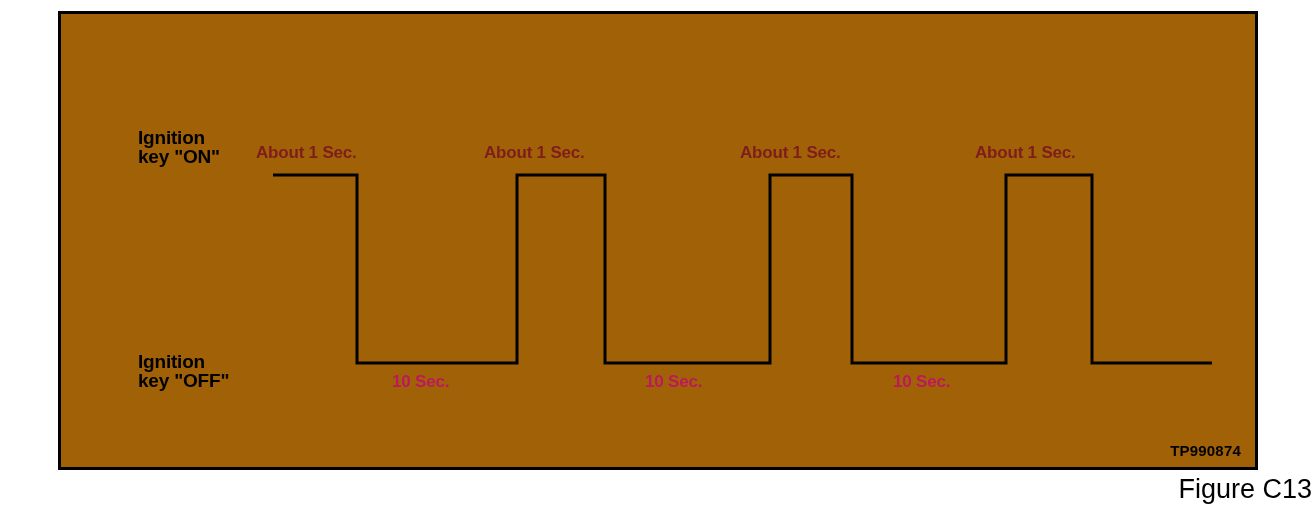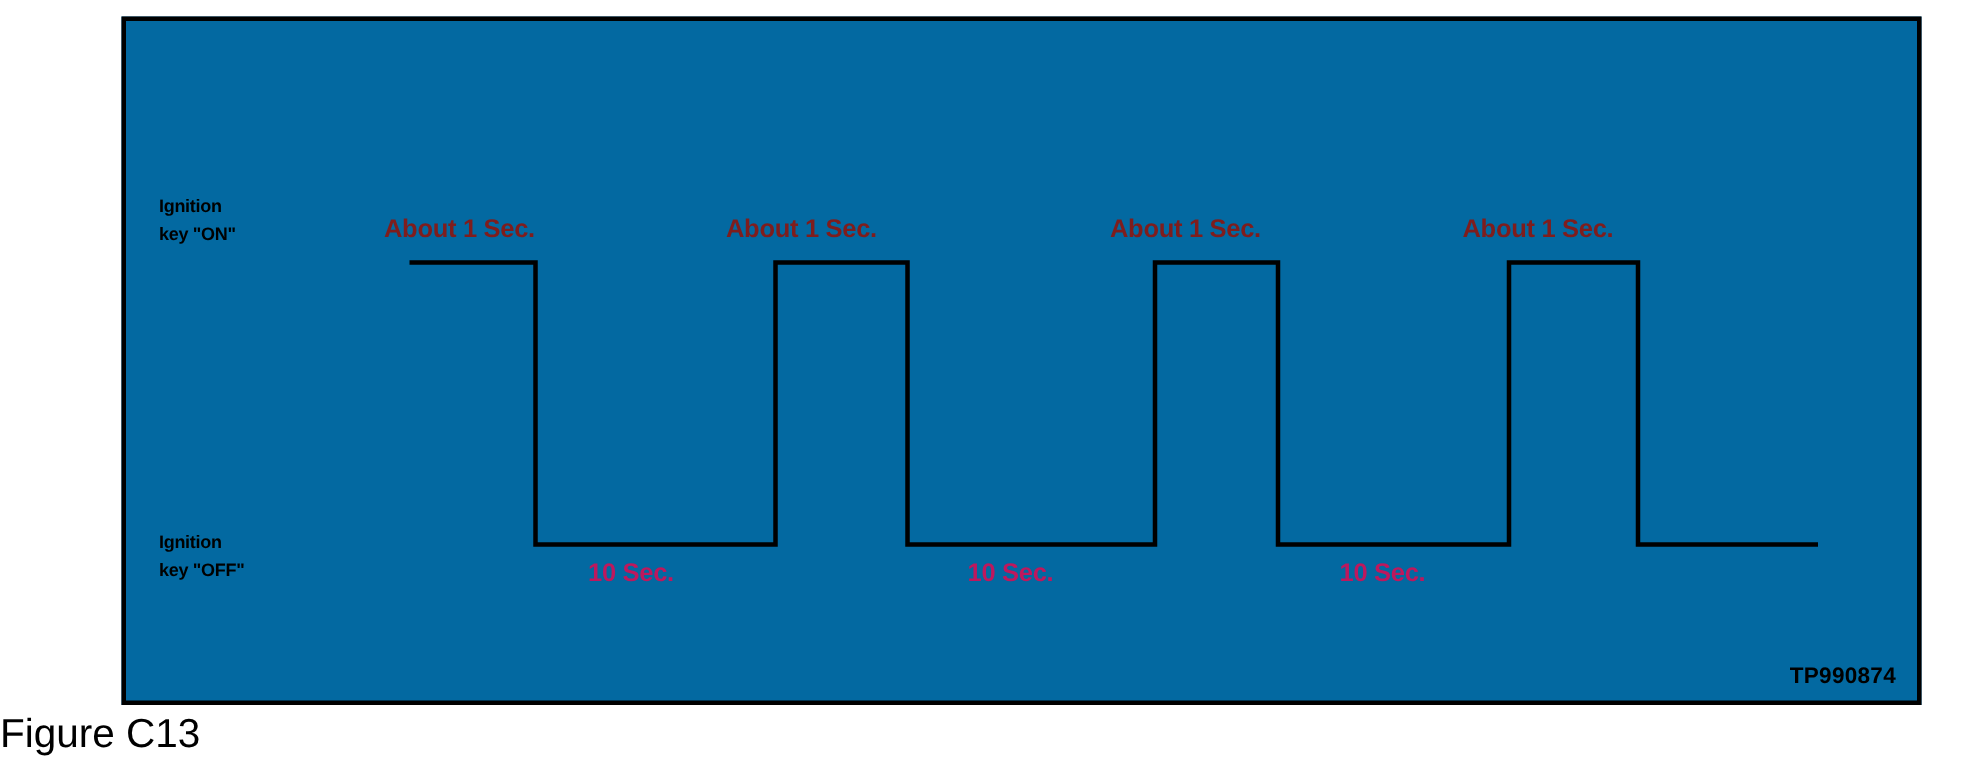--- a/index.html
+++ b/index.html
@@ -23,33 +23,33 @@
 
   
   #figure-frame {
     position: absolute;
     left: 58px;
     top: 11px;
     width: 1200px;
     height: 459px;
     border: 3px solid #000000;
     box-sizing: border-box;
-    background: #0369a1;
-    margin-left: 23px;
+    background: #a16207;
   }
 
   
   .state-label {
     position: absolute;
     font-weight: bold;
-    font-size: 12px;
+    font-size: 19px;
     line-height: 19px;
     letter-spacing: -0.2px;
     white-space: pre-line;
     color: #000000;
+    margin-left: 32px;
   }
   #label-key-on  { left: 106px; top: 128px; }
   #label-key-off { left: 106px; top: 352px; }
 
   
   #waveform-svg {
     position: absolute;
     left: 0;
     top: 0;
     width: 1312px;
@@ -85,21 +85,21 @@
     letter-spacing: 0.2px;
     color: #000000;
   }
 
   
   #figure-caption {
     position: absolute;
     left: 0;
     top: 474px;
     width: 1312px;
-    text-align: left;
+    text-align: right;
     font-size: 27px;
     font-weight: normal;
     color: #000000;
   }
 </style>
 </head>
 <body>
 
 <div id="stage">
 

